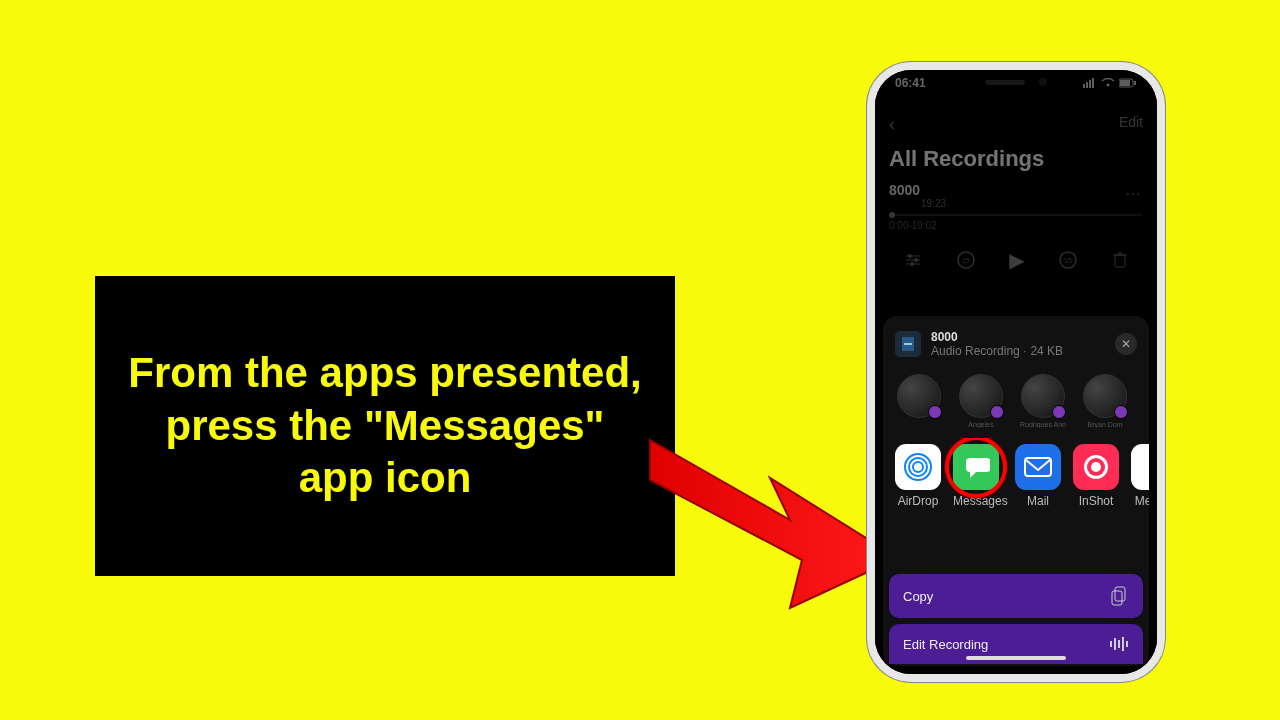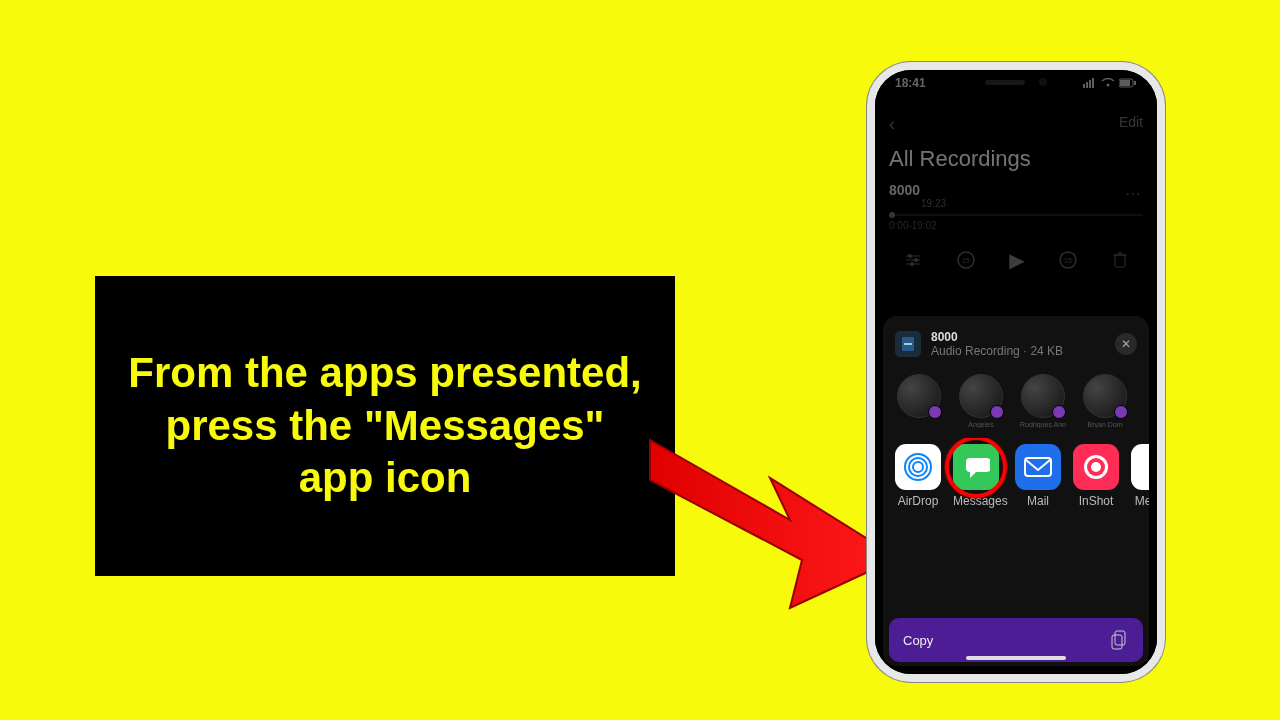--- a/index.html
+++ b/index.html
@@ -61,21 +61,21 @@
   .speaker{width:40px;height:5px;background:#333;border-radius:3px;}
   .cam{width:8px;height:8px;background:#222;border-radius:50%;}
   .status-bar {
     position: absolute; top: 6px; width: 100%;
     display: flex; justify-content: space-between;
     padding: 0 20px; font-size: 12px; font-weight:600; color:#ddd;
   }
   .status-icons{display:flex;gap:4px;align-items:center;}
   .nav-row{position:absolute; top:44px; width:100%; padding:0 14px; display:flex; justify-content:space-between; color:#777; font-size:14px;}
   .chev{font-size:18px;}
-  .title-row{position:absolute; top:76px; left:14px; font-weight:400; font-size:22px; color:#fff;}
+  .title-row{position:absolute; top:76px; left:14px; font-weight:700; font-size:22px; color:#fff;}
   .rec-info{position:absolute; top:112px; left:14px; right:14px;}
   .rec-name{font-size:14px;font-weight:600;color:#ddd;}
   .rec-time{font-size:10px;color:#666;margin-left:32px;}
   .more-dots{position:absolute;right:16px;top:114px;color:#555;}
   .prog{position:absolute;top:144px;left:14px;right:14px;height:2px;background:#222;}
   .prog .dot{width:6px;height:6px;border-radius:50%;background:#777;position:absolute;left:0;top:-2px;}
   .times{position:absolute;top:150px;left:14px;right:14px;display:flex;justify-content:flex-start;font-size:10px;color:#555;}
   .controls{position:absolute;top:178px;width:100%;display:flex;justify-content:space-around;align-items:center;padding:0 12px;color:#666;}
   .ctrl{font-size:16px;}
   .play{font-size:20px;color:#888;}
@@ -128,21 +128,21 @@
 </svg>
 
 <div class="phone">
   <div class="phone-inner">
     <div class="notch">
       <div class="speaker"></div>
         <div class="cam"></div>
     </div>
 
     <div class="status-bar">
-      <span>18:41</span>
+      <span>06:41</span>
       <div class="status-icons">
         <svg width="14" height="10">
             <rect x="0" y="6" width="2" height="4" fill="#ccc"></rect>
             <rect x="3" y="4" width="2" height="6" fill="#ccc"></rect>
             <rect x="6" y="2" width="2" height="8" fill="#ccc"></rect>
             <rect x="9" y="0" width="2" height="10" fill="#ccc"></rect>
           </svg>
         <svg width="14" height="10">
             <path d="M1 3 Q7 -2 13 3" stroke="#ccc" fill="none" stroke-width="1.5"></path>
             <circle cx="7" cy="7" r="1.5" fill="#ccc"></circle>
@@ -302,18 +302,30 @@
       <div class="action-list">
         <div class="action-item">
           <span>Copy</span>
           <span>
             <svg width="18" height="20">
                 <rect x="4" y="1" width="10" height="14" rx="2" stroke="#ccc" fill="none"></rect>
                 <rect x="1" y="5" width="10" height="14" rx="2" stroke="#ccc" fill="none"></rect>
               </svg>
           </span>
         </div>
+        <div class="action-item cut">
+          <span>Edit Recording</span>
+          <span>
+            <svg width="20" height="16">
+                <line x1="2" y1="5" x2="2" y2="11" stroke="#ccc" stroke-width="2"></line>
+                <line x1="6" y1="2" x2="6" y2="14" stroke="#ccc" stroke-width="2"></line>
+                <line x1="10" y1="4" x2="10" y2="12" stroke="#ccc" stroke-width="2"></line>
+                <line x1="14" y1="1" x2="14" y2="15" stroke="#ccc" stroke-width="2"></line>
+                <line x1="18" y1="5" x2="18" y2="11" stroke="#ccc" stroke-width="2"></line>
+              </svg>
+          </span>
+        </div>
       </div>
 
       <div class="home-ind"></div>
     </div>
   </div>
 </div>
 
 </body></html>

